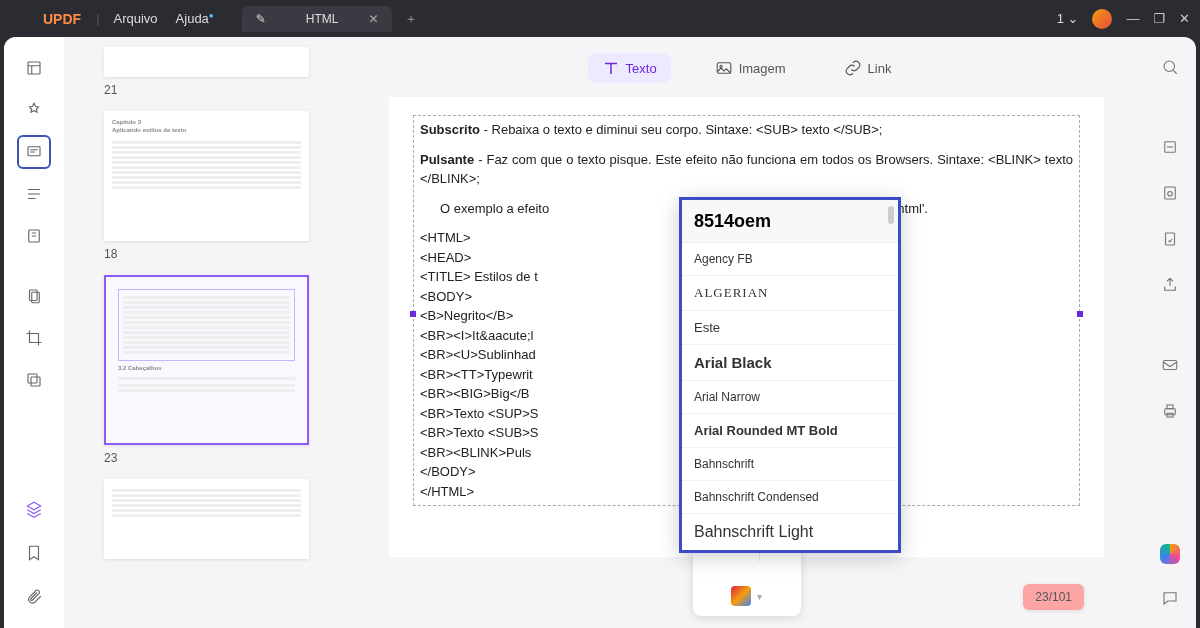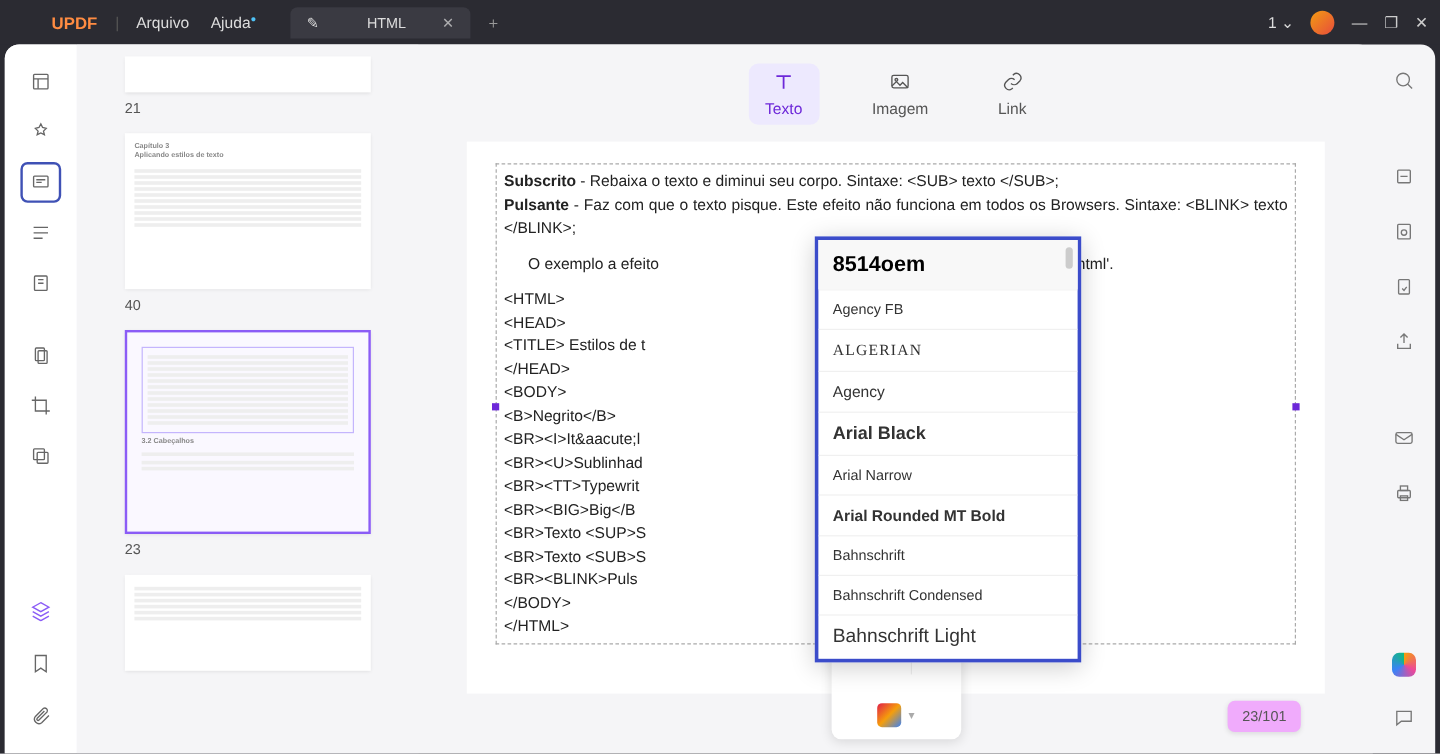--- a/index.html
+++ b/index.html
@@ -18,38 +18,38 @@
 .left-rail { width: 60px; background: #fff; display: flex; flex-direction: column; align-items: center; padding-top: 14px; gap: 8px; border-radius: 12px 0 0 0; }
 .rail-icon { width: 34px; height: 34px; display: flex; align-items: center; justify-content: center; border-radius: 6px; cursor: pointer; color: #666; }
 .rail-icon.active { border: 2px solid #3f51b5; }
 .rail-bottom { margin-top: auto; margin-bottom: 14px; display: flex; flex-direction: column; gap: 10px; align-items: center; }
 .thumbs { width: 285px; background: #f5f5f7; overflow-y: auto; padding: 10px 40px; }
 .thumb { background: #fff; margin-bottom: 6px; box-shadow: 0 1px 3px rgba(0,0,0,0.1); height: 130px; padding: 8px; font-size: 5px; color: #888; overflow: hidden; line-height: 1.3; }
 .thumb.selected { border: 2px solid #8b5cf6; background: #faf8ff; }
 .thumb-label { text-align: left; font-size: 12px; color: #555; margin-bottom: 14px; }
 .content-area { flex: 1; background: #f5f5f7; position: relative; padding-top: 10px; border-radius: 0 12px 0 0; }
 .top-tools { display: flex; justify-content: center; gap: 30px; padding: 6px 0 14px; }
-.tool-btn { display: flex; align-items: center; gap: 6px; padding: 6px 14px; border-radius: 8px; font-size: 13px; color: #555; cursor: pointer; flex-direction: column; }
+.tool-btn { display: flex; align-items: center; gap: 6px; padding: 6px 14px; border-radius: 8px; font-size: 13px; color: #555; cursor: pointer; }
 .tool-btn.active { background: #ede9fe; color: #6d28d9; }
 .page-view { background: #fff; margin: 0 40px; padding: 18px 24px; font-family: Georgia, serif; font-size: 13px; line-height: 1.5; color: #222; position: relative; height: 460px; overflow: hidden; }
 .text-block { border: 1px dashed #aaa; padding: 4px 6px; position: relative; }
 .handle { position: absolute; width: 6px; height: 6px; background: #6d28d9; }
 .page-view b { font-weight: bold; }
 .font-dropdown { position: absolute; top: 160px; left: 330px; width: 222px; background: #fff; border: 3px solid #3b4cca; box-shadow: 0 4px 20px rgba(0,0,0,0.2); z-index: 10; }
 .font-header { padding: 10px 12px; font-size: 18px; font-family: monospace; font-weight: bold; background: #f8f8f8; position: relative; }
 .font-scroll { max-height: 310px; overflow: hidden; }
 .font-item { padding: 9px 12px; font-size: 13px; color: #333; cursor: pointer; border-top: 1px solid #f0f0f0; }
 .scrollbar-thumb { position: absolute; right: 4px; top: 6px; width: 6px; height: 18px; background: #ccc; border-radius: 3px; }
 .format-bar { position: absolute; bottom: 12px; left: 50%; transform: translateX(-50%); background: #fff; border-radius: 8px; box-shadow: 0 2px 10px rgba(0,0,0,0.12); display: flex; align-items: center; padding: 4px; gap: 18px; flex-direction: column; }
 .format-cell { padding: 6px 10px; display: flex; align-items: center; gap: 6px; font-size: 12px; color: #444; border-right: 1px solid #eee; cursor: pointer; }
 .format-cell:last-child { border-right: none; }
 .color-swatch { width: 20px; height: 20px; background: linear-gradient(135deg,#e11d48,#f59e0b,#3b82f6); border-radius: 4px; }
 .right-rail { width: 52px; background: transparent; display: flex; flex-direction: column; align-items: center; padding-top: 14px; gap: 14px; }
 .right-icon { width: 32px; height: 32px; display: flex; align-items: center; justify-content: center; color: #777; cursor: pointer; }
-.page-counter { position: absolute; bottom: 18px; right: 60px; background: #f0abfc; padding: 6px 12px; border-radius: 6px; box-shadow: 0 1px 4px rgba(0,0,0,0.1); font-size: 12px; color: #555; }
+.page-counter { position: absolute; bottom: 18px; right: 60px; background: #fca5a5; padding: 6px 12px; border-radius: 6px; box-shadow: 0 1px 4px rgba(0,0,0,0.1); font-size: 12px; color: #555; }
 .thumb-line { height: 3px; background: #eee; margin: 2px 0; }
 svg { width: 18px; height: 18px; }
 </style>
 </head>
 <body>
 
 <div class="titlebar">
   <span class="logo">UPDF</span>
   <span style="color:#555;margin-right:14px">|</span>
   <span class="menu-item">Arquivo</span>
@@ -149,21 +149,21 @@
         <div class="thumb-line"></div>
         <div class="thumb-line"></div>
         <div class="thumb-line"></div>
         <div class="thumb-line"></div>
         <div class="thumb-line"></div>
         <div class="thumb-line"></div>
         <div class="thumb-line"></div>
         <div class="thumb-line"></div>
         <div class="thumb-line"></div>
     </div>
-    <div class="thumb-label">40</div>
+    <div class="thumb-label">18</div>
     <div class="thumb selected" style="height:170px">
       <div style="border:1px solid #c4b5fd;padding:4px;margin:4px">
         <div class="thumb-line"></div>
           <div class="thumb-line"></div>
           <div class="thumb-line"></div>
           <div class="thumb-line"></div>
           <div class="thumb-line"></div>
           <div class="thumb-line"></div>
           <div class="thumb-line"></div>
           <div class="thumb-line"></div>
@@ -210,27 +210,26 @@
           </svg>
         <span>Link</span>
       </div>
     </div>
 
     <div class="page-view">
       <div class="text-block">
         <div class="handle" style="top:50%;left:-4px"></div>
         <div class="handle" style="top:50%;right:-4px"></div>
         <p style="text-align:justify"><b>Subscrito</b><span> - Rebaixa o texto e diminui seu corpo. Sintaxe: &lt;SUB&gt; texto &lt;/SUB&gt;;</span></p>
-        <p style="text-align:justify;"><b>Pulsante</b><span> - Faz com que o texto pisque. Este efeito não funciona em todos os Browsers. Sintaxe: &lt;BLINK&gt; texto &lt;/BLINK&gt;;</span></p>
+        <p style="text-align:justify;margin-top:10px"><b>Pulsante</b><span> - Faz com que o texto pisque. Este efeito não funciona em todos os Browsers. Sintaxe: &lt;BLINK&gt; texto &lt;/BLINK&gt;;</span></p>
         <p style="margin-top:10px;text-indent:20px"><span>O exemplo a efeito</span><span style="display:inline-block;width:220px"></span><span>e salve-o como 'estilo.html'.</span></p>
         <div style="margin-top:10px;font-family:Georgia,serif" id="code-block">
             <div>&lt;HTML&gt;</div>
             <div>&lt;HEAD&gt;</div>
             <div>&lt;TITLE&gt; Estilos de t</div>
-            <div>&lt;/HEAD&gt;</div>
             <div>&lt;BODY&gt;</div>
             <div>&lt;B&gt;Negrito&lt;/B&gt;</div>
             <div>&lt;BR&gt;&lt;I&gt;It&amp;aacute;l</div>
             <div>&lt;BR&gt;&lt;U&gt;Sublinhad</div>
             <div>&lt;BR&gt;&lt;TT&gt;Typewrit</div>
             <div>&lt;BR&gt;&lt;BIG&gt;Big&lt;/B</div>
             <div>&lt;BR&gt;Texto &lt;SUP&gt;S</div>
             <div>&lt;BR&gt;Texto &lt;SUB&gt;S</div>
             <div>&lt;BR&gt;&lt;BLINK&gt;Puls</div>
             <div>&lt;/BODY&gt;</div>
@@ -241,21 +240,21 @@
     </div>
 
     <div class="font-dropdown">
       <div class="font-header">
         <span>8514oem</span>
         <div class="scrollbar-thumb"></div>
       </div>
       <div class="font-scroll" id="font-list">
           <div class="font-item" style="font-size:12px">Agency FB</div>
           <div class="font-item" style="font-family:serif;font-size:13px;letter-spacing:1px">ALGERIAN</div>
-          <div class="font-item" style="font-family:Arial">Agency</div>
+          <div class="font-item" style="font-family:Arial">Este</div>
           <div class="font-item" style="font-family:Arial;font-weight:900;font-size:15px">Arial Black</div>
           <div class="font-item" style="font-family:Arial;font-stretch:condensed;font-size:12px">Arial Narrow</div>
           <div class="font-item" style="font-family:Arial;font-weight:bold">Arial Rounded MT Bold</div>
           <div class="font-item" style="font-size:12px">Bahnschrift</div>
           <div class="font-item" style="font-size:12px;font-stretch:condensed">Bahnschrift Condensed</div>
           <div class="font-item" style="font-size:16px;font-weight:400">Bahnschrift Light</div>
         </div>
     </div>
 
     <div class="format-bar">

